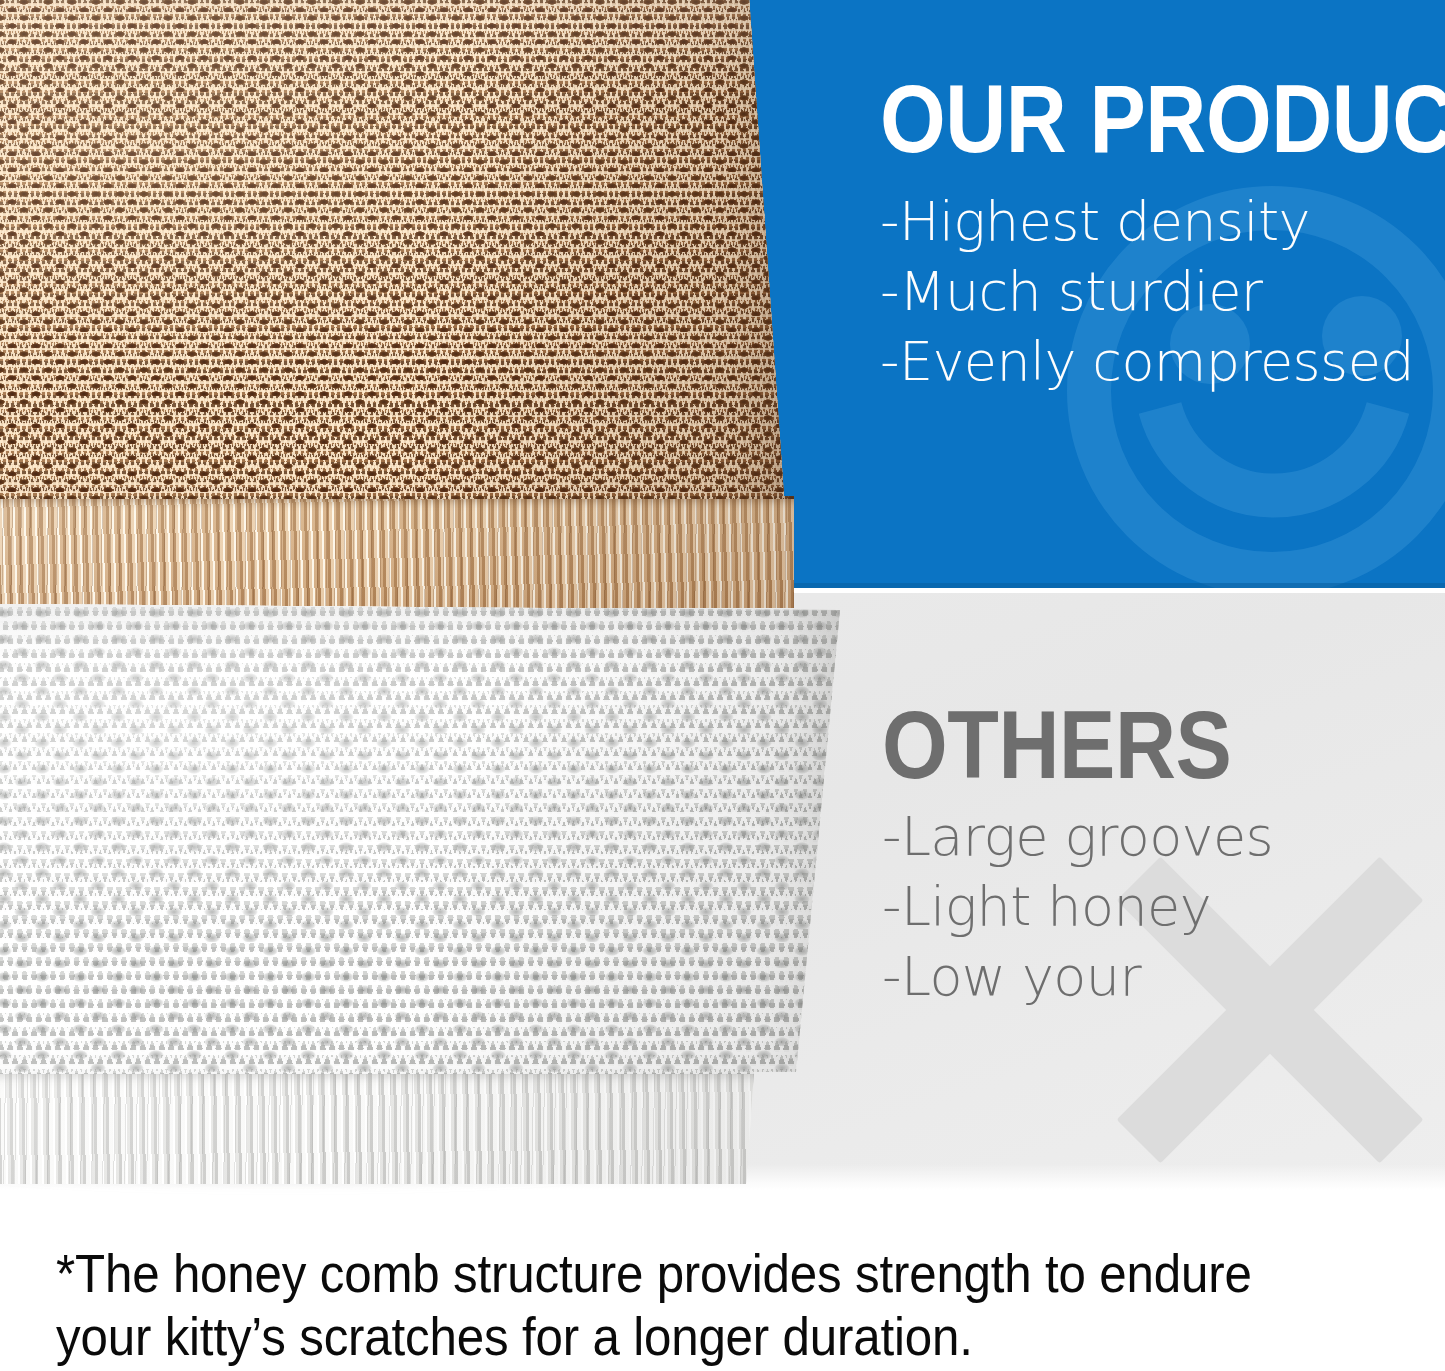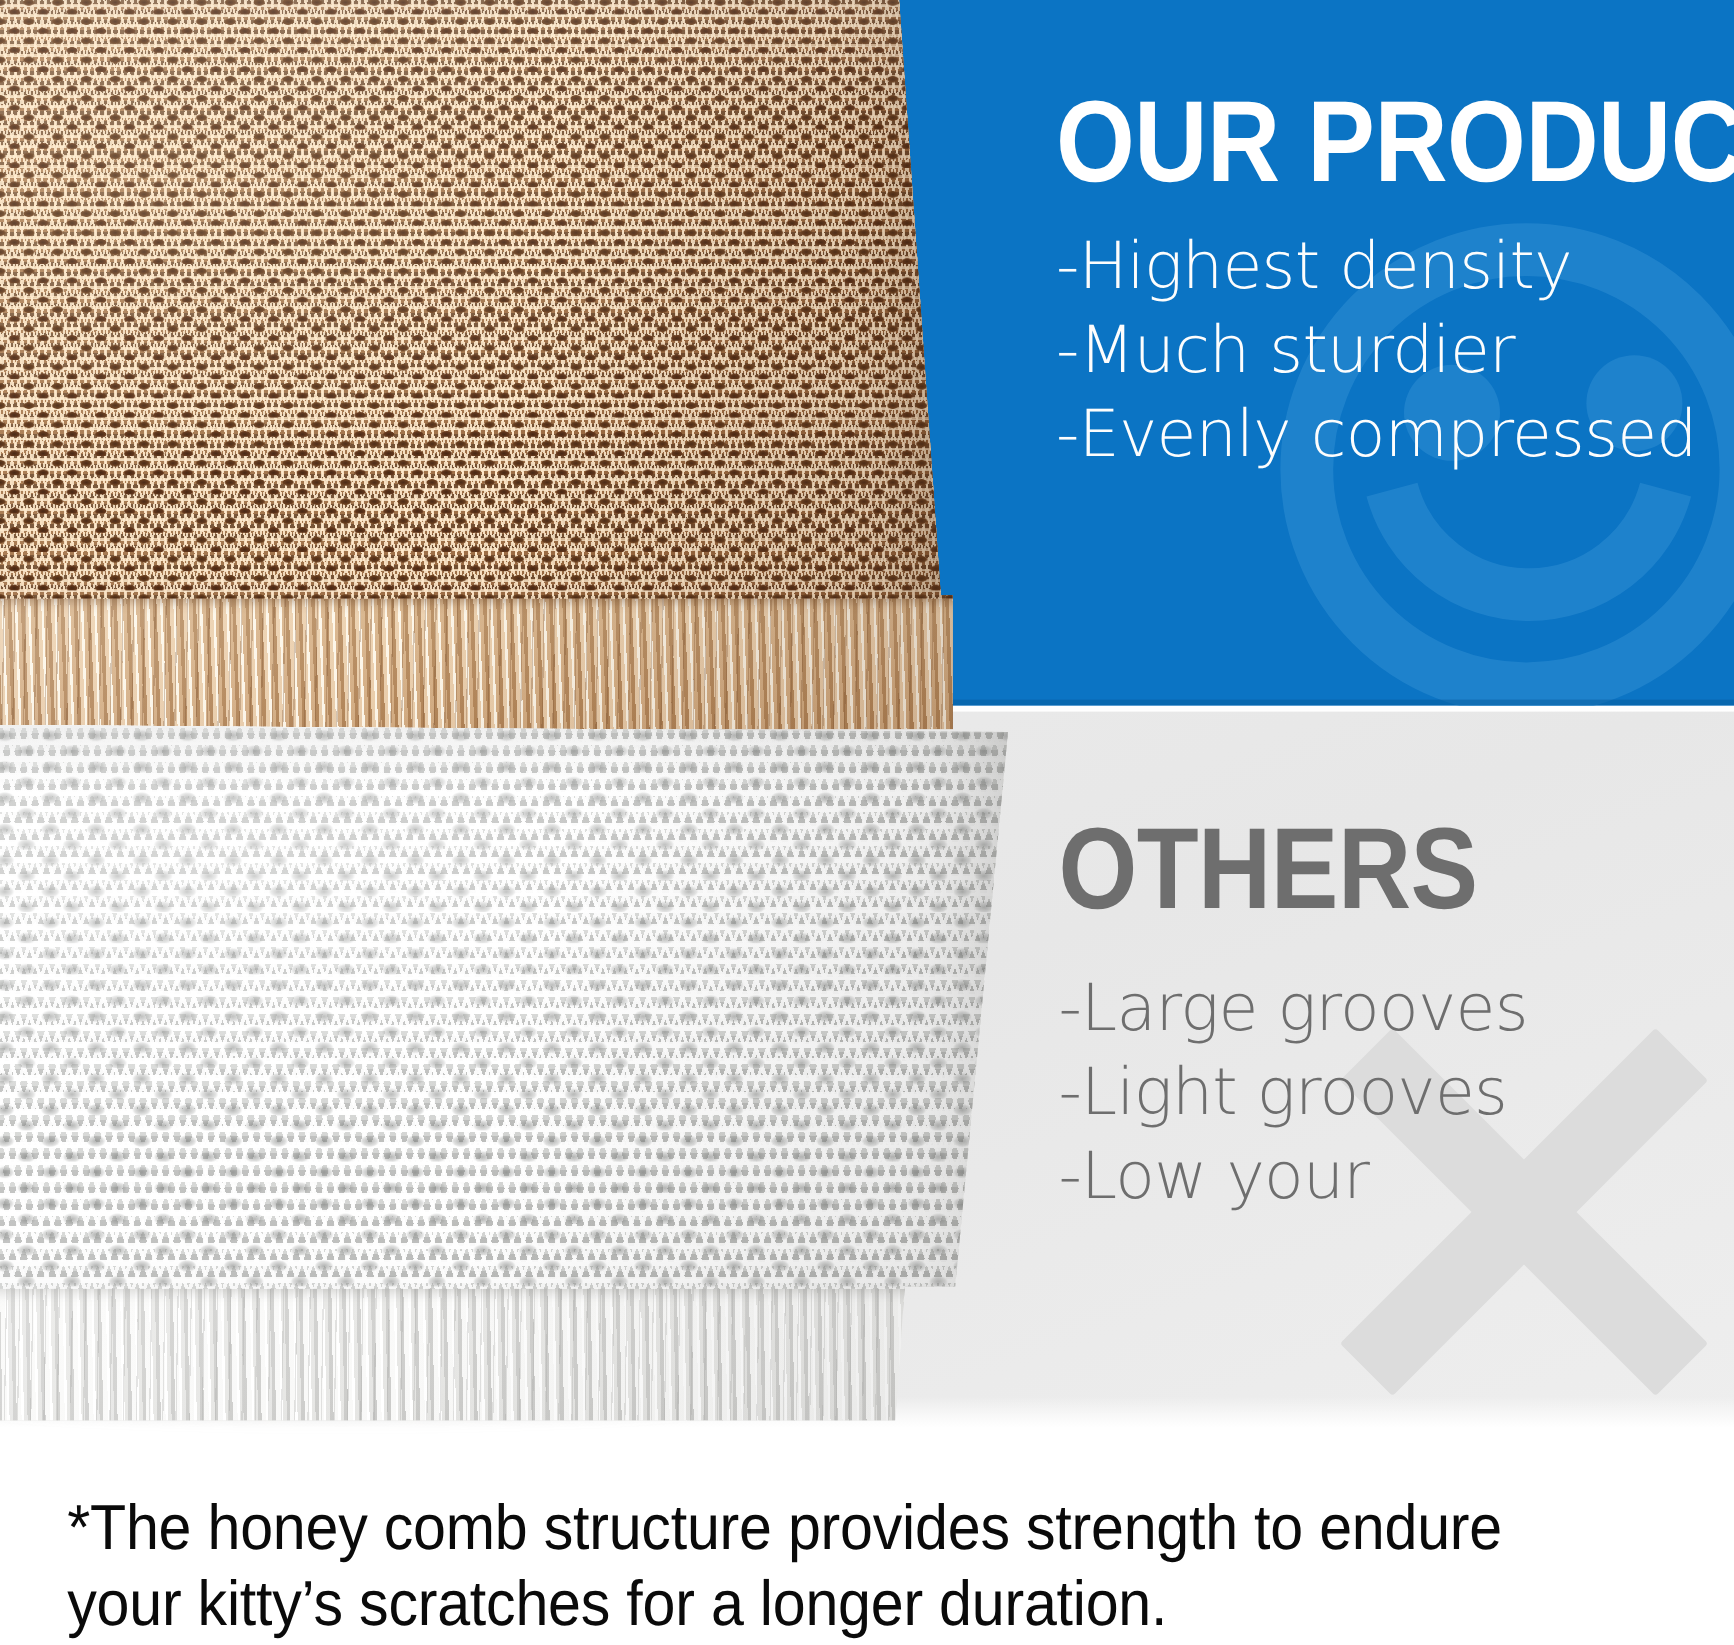--- a/index.html
+++ b/index.html
@@ -68,23 +68,23 @@
     font-weight:300;
     font-size:54px;
     line-height:1.30;
     letter-spacing:-.6px;
     white-space:nowrap;
   }
   .bullets-blue li{color:#fdfdfd;}
   .bullets-gray li{color:#6e6e6e;}
 
   .product-text{left:880px;top:78px;}
-  .others-text{left:882px;top:684px;}
+  .others-text{left:882px;top:704px;}
   .product-text .bullets{margin-top:26px;}
-  .others-text .bullets{margin-top:38px;}
+  .others-text .bullets{margin-top:15px;}
 
   
   .caption{
     position:absolute;left:56px;top:1243px;width:1345px;
     font-family:"Liberation Sans Narrow","Liberation Sans",sans-serif;
     font-weight:normal;
     color:#0a0a0a;
     font-size:53px;
     line-height:1.18;
     letter-spacing:-.2px;
@@ -237,20 +237,20 @@
       <li>-Highest density</li>
       <li>-Much sturdier</li>
       <li>-Evenly compressed</li>
     </ul>
   </div>
 
   <div class="txt-block others-text">
     <h2 class="heading heading-gray">OTHERS</h2>
     <ul class="bullets bullets-gray">
       <li>-Large grooves</li>
-      <li>-Light grooves</li>
+      <li>-Light honey</li>
       <li>-Low your</li>
     </ul>
   </div>
 
   <div class="caption">*The honey comb structure provides strength to endure your kitty’s scratches for a longer duration.</div>
 
 </div>
 
 </body></html>

